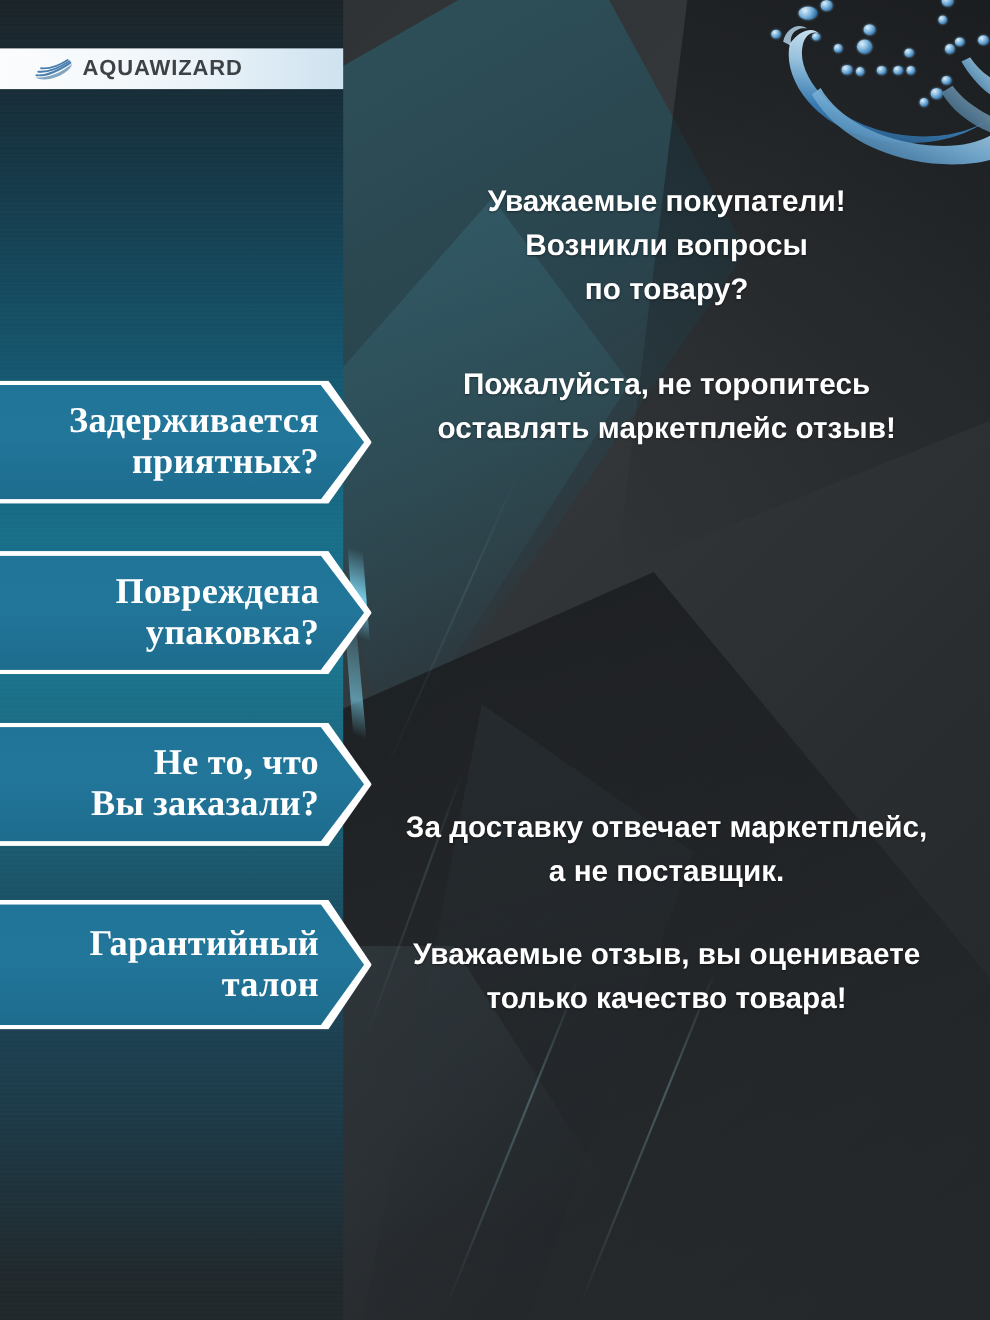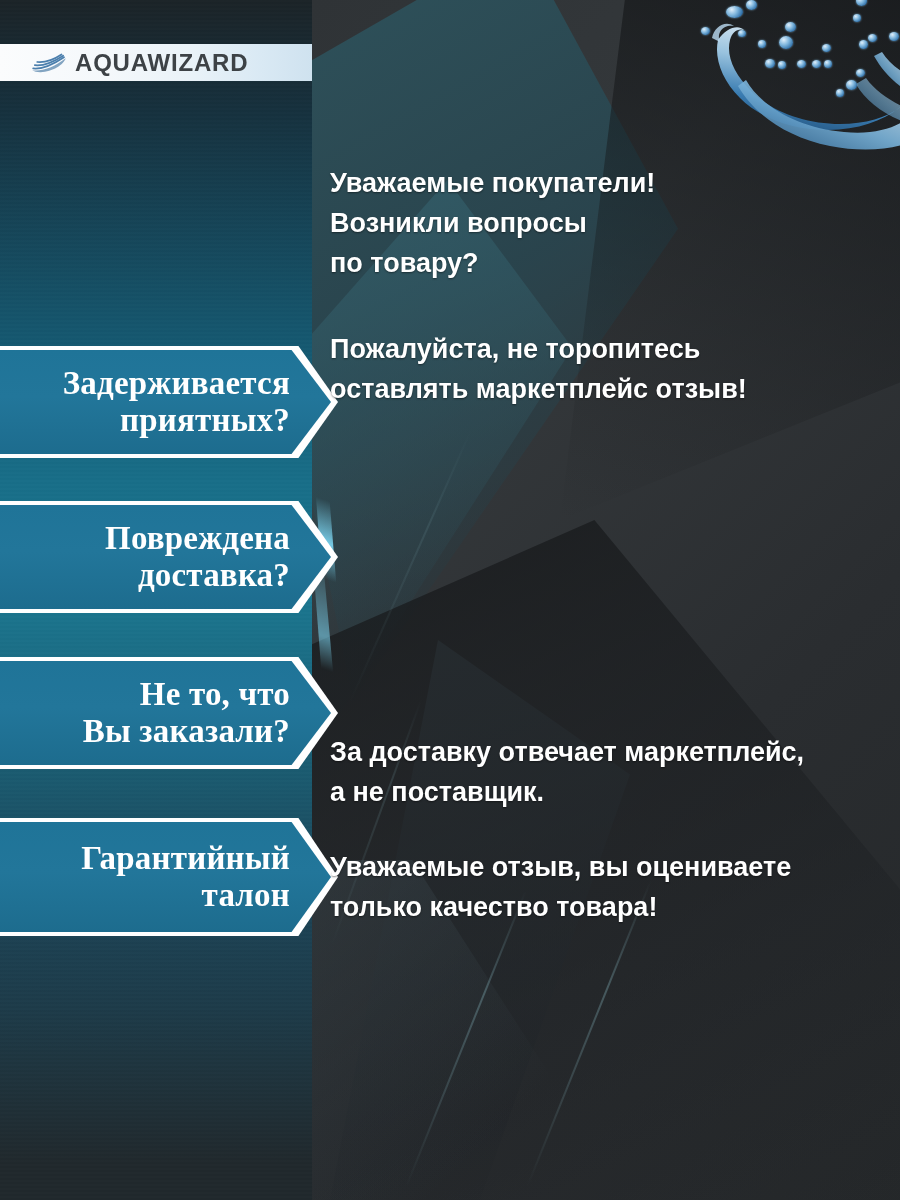--- a/index.html
+++ b/index.html
@@ -119,21 +119,21 @@
   .logo-bar {
     position:absolute; left:0; top:44px; width:312px; height:37px;
     background:linear-gradient(to right,#fbfcfd 0%,#f4f8fb 35%,#e9f2f8 62%,#d9e9f4 84%,#cfe2ef 100%);
     display:flex; align-items:center;
   }
   .logo-wrap { display:flex; align-items:center; margin-left:30px; }
   .logo-mark { width:38px; height:20px; margin-right:7px; display:block; }
   .logo-text {
     font-family:"Liberation Sans", sans-serif;
     font-weight:700;
-    font-size:24px;
+    font-size:20px;
     letter-spacing:.8px;
     color:#3d4246;
   }
 
   
   .banner {
     position:absolute;
     left:-6px;
     width:344px;
     display:flex; align-items:center; justify-content:flex-end;
@@ -175,21 +175,21 @@
   }
   .para {
     position:absolute;
     right:18px;
     width:552px;
     color:#ffffff;
     font-family:"Liberation Sans", sans-serif;
     font-weight:700;
     font-size:27px;
     line-height:1.48;
-    text-align:left;
+    text-align:center;
     white-space:pre-line;
     text-shadow:0 1px 2px rgba(0,0,0,.45);
   }
   #para-0 { top:164px; }
   #para-1 { top:330px; }
   #para-2 { top:443px; }
   #para-3 { top:613px; }
   #para-4 { top:733px; }
   #para-5 { top:848px; }
   #para-6 { top:1000px; }
@@ -283,21 +283,21 @@
     <div class="shape"></div>
     <div class="shape-inner"></div>
     <div class="label">Задерживается
 приятных?</div>
   </div>
 
   <div class="banner" id="banner-1">
     <div class="shape"></div>
     <div class="shape-inner"></div>
     <div class="label">Повреждена
-доставка?</div>
+упаковка?</div>
   </div>
 
   <div class="banner" id="banner-2">
     <div class="shape"></div>
     <div class="shape-inner"></div>
     <div class="label">Не то, что
 Вы заказали?</div>
   </div>
 
   <div class="banner" id="banner-3">

